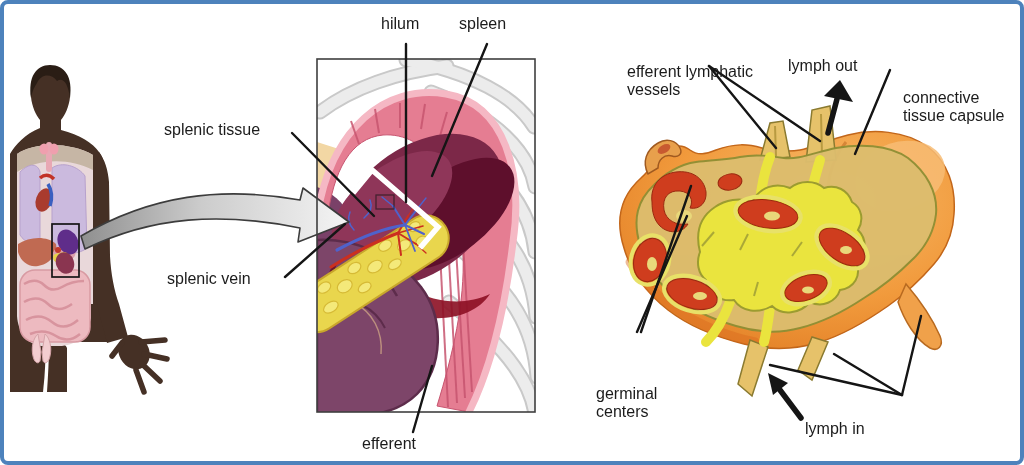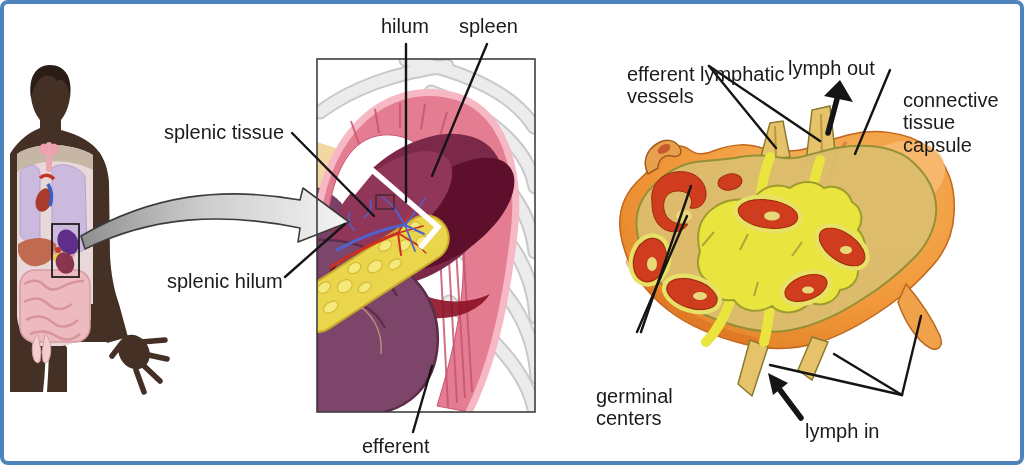--- a/index.html
+++ b/index.html
@@ -3,21 +3,21 @@
 <meta charset="utf-8">
 <style>
   html,body{margin:0;padding:0;background:#fff;}
   #stage{
     position:relative;width:1024px;height:465px;background:#fff;
     border:4px solid #4d82bc;border-radius:8px;box-sizing:border-box;
     overflow:hidden;font-family:"Liberation Sans",sans-serif;
   }
   #art{position:absolute;left:0;top:0;width:1016px;height:457px;}
   .lbl{
-    position:absolute;font-size:20px;line-height:1.12;color:#1b1b1b;
+    position:absolute;font-size:16px;line-height:1.12;color:#1b1b1b;
     white-space:nowrap;letter-spacing:0px;
   }
   .lbl.wrap{white-space:normal;margin-top:48px;}
 </style>
 </head>
 <body>
 
 <div id="stage">
 
 <svg id="art" viewBox="0 0 1016 457">
@@ -333,21 +333,21 @@
     <line x1="824" y1="129" x2="833" y2="95" stroke="#151515" stroke-width="5.5" stroke-linecap="round"></line>
     <polygon points="836,76 849,98 820,92" fill="#151515"></polygon>
     <line x1="797" y1="414" x2="776" y2="386" stroke="#151515" stroke-width="5.5" stroke-linecap="round"></line>
     <polygon points="764,369 784,379 769,391" fill="#151515"></polygon>
   </g>
 </svg>
 
 <div class="lbl" style="left:377px;top:11px">hilum</div>
 <div class="lbl" style="left:455px;top:11px">spleen</div>
 <div class="lbl" style="left:160px;top:117px">splenic tissue</div>
-<div class="lbl" style="left:163px;top:266px">splenic hilum</div>
+<div class="lbl" style="left:163px;top:266px">splenic vein</div>
 <div class="lbl" style="left:358px;top:431px">efferent</div>
 <div class="lbl wrap" style="left:623px;top:11px;width:178px">efferent lymphatic vessels</div>
 <div class="lbl wrap" style="left:899px;top:37px;width:108px">connective tissue capsule</div>
 <div class="lbl" style="left:784px;top:53px">lymph out</div>
 <div class="lbl wrap" style="left:592px;top:333px;width:95px">germinal centers</div>
 <div class="lbl" style="left:801px;top:416px">lymph in</div>
 
 </div>
 
 </body></html>

